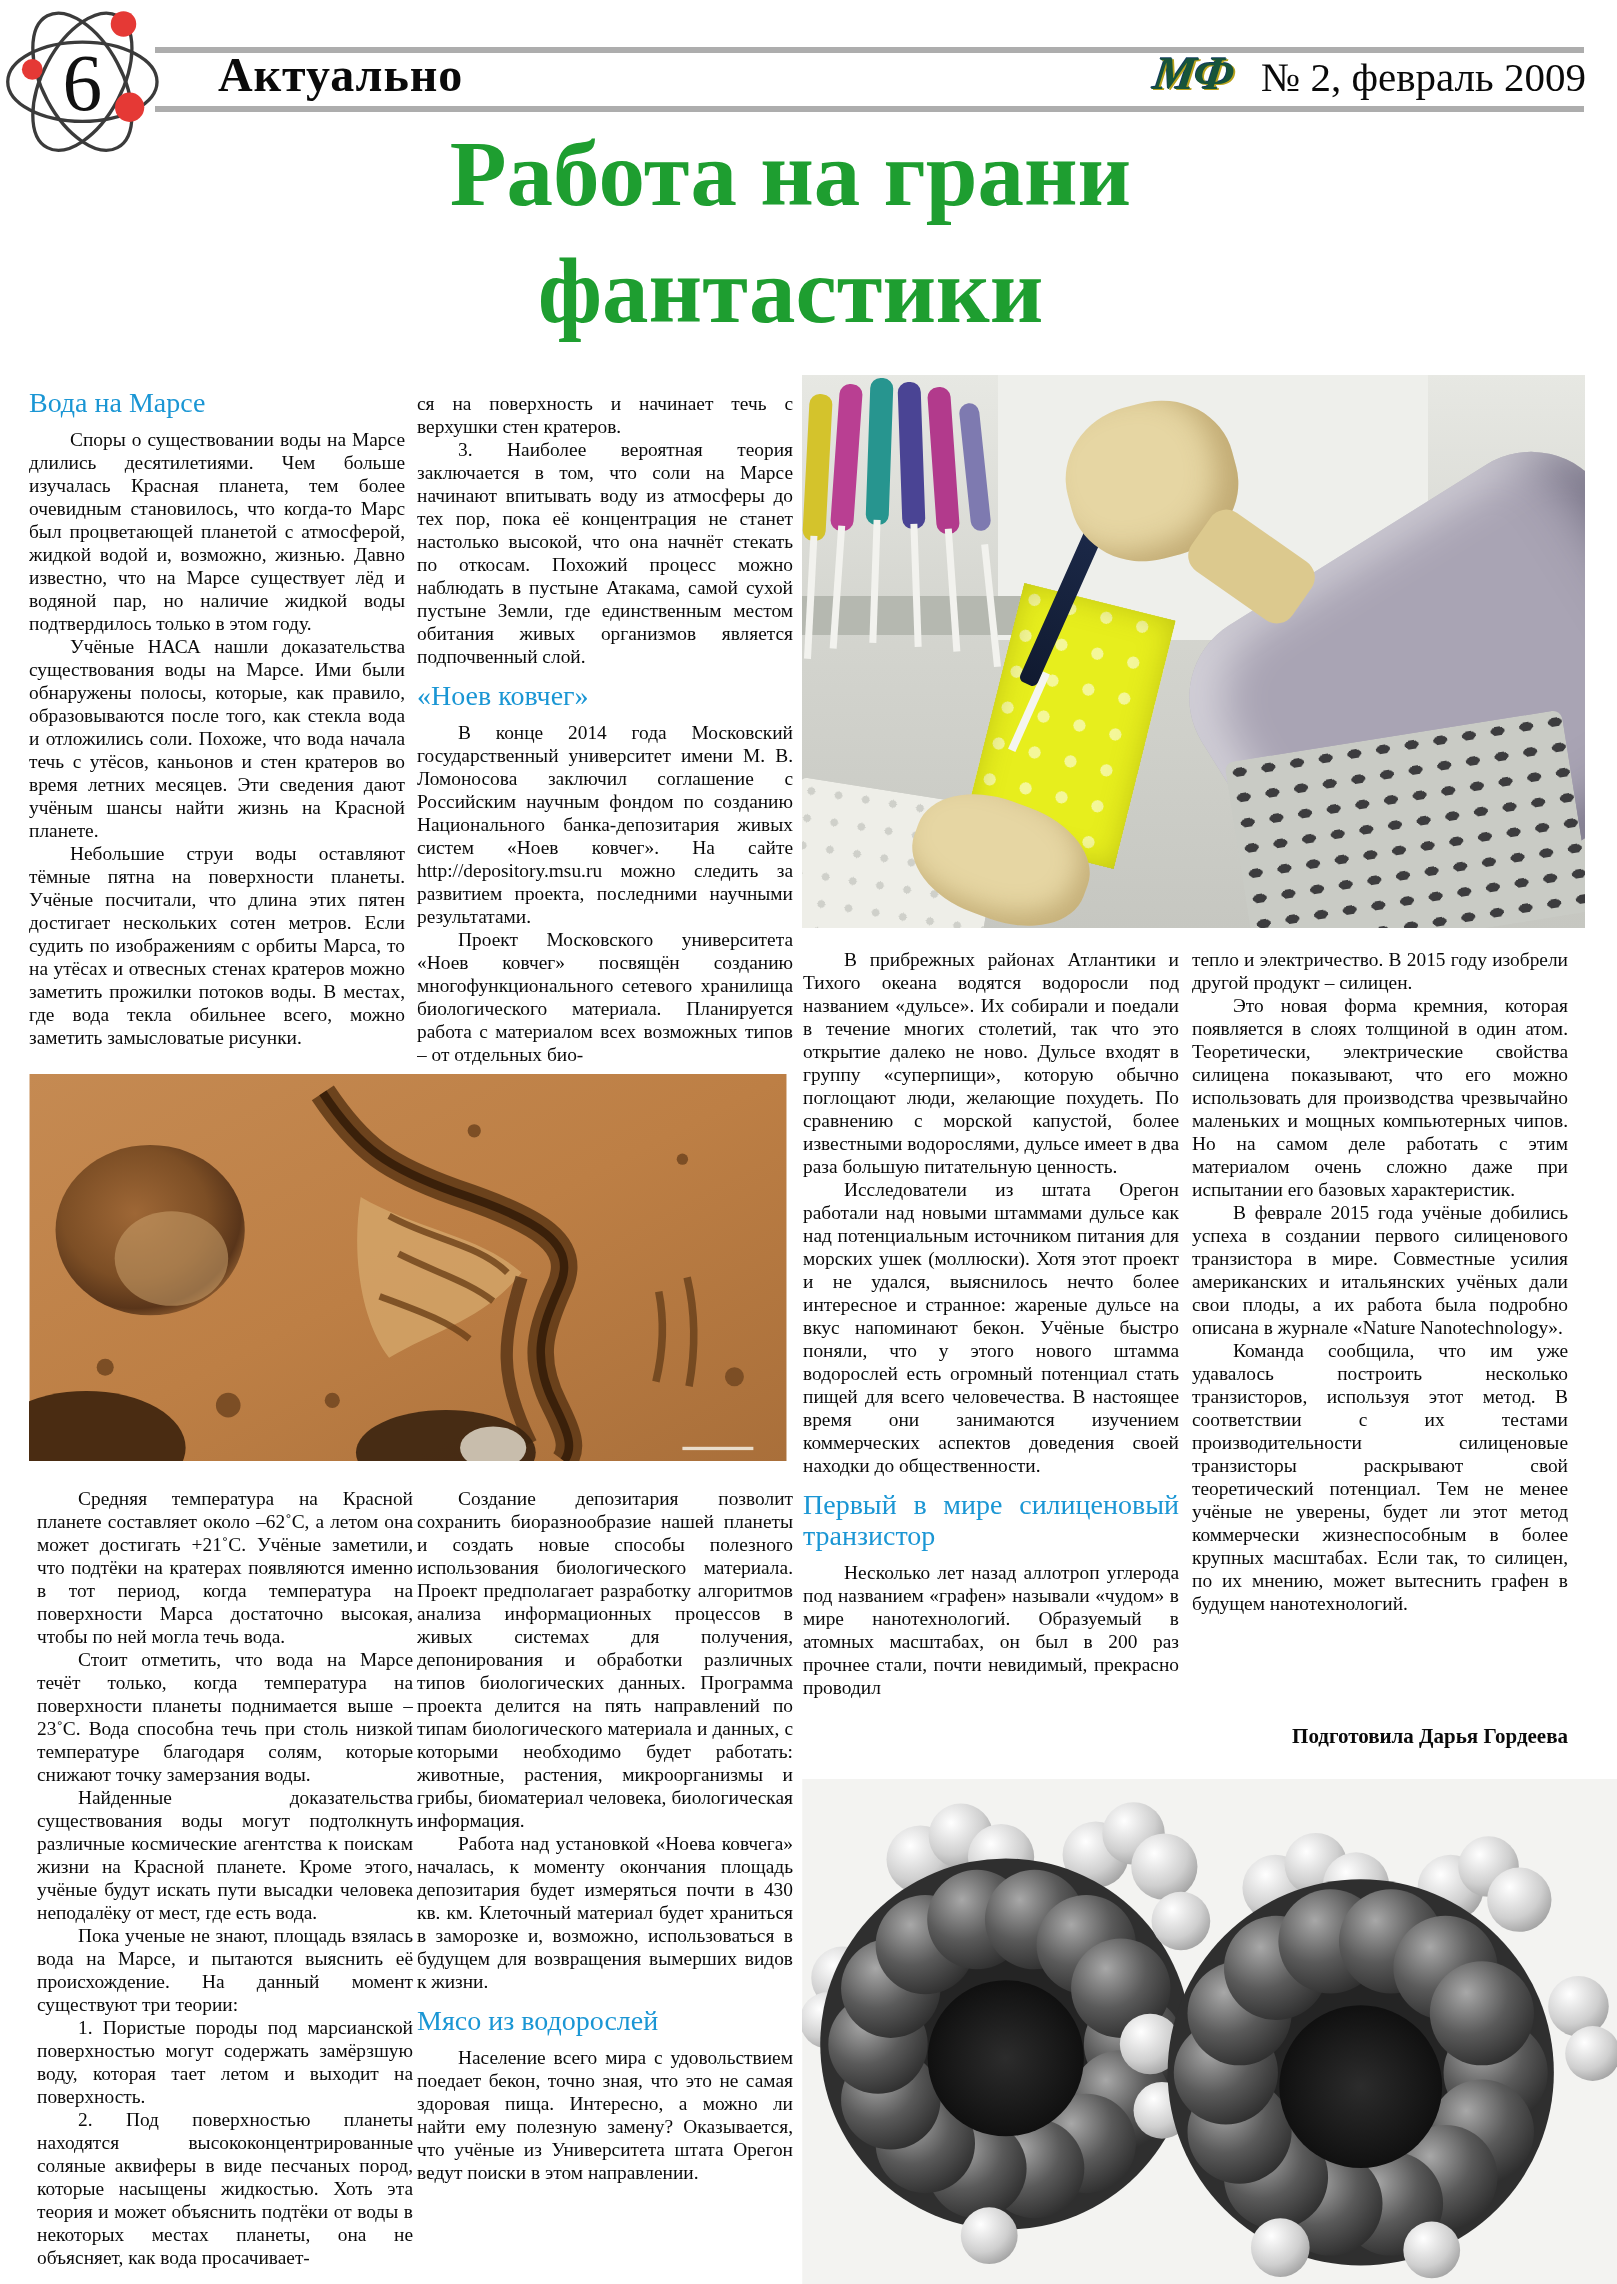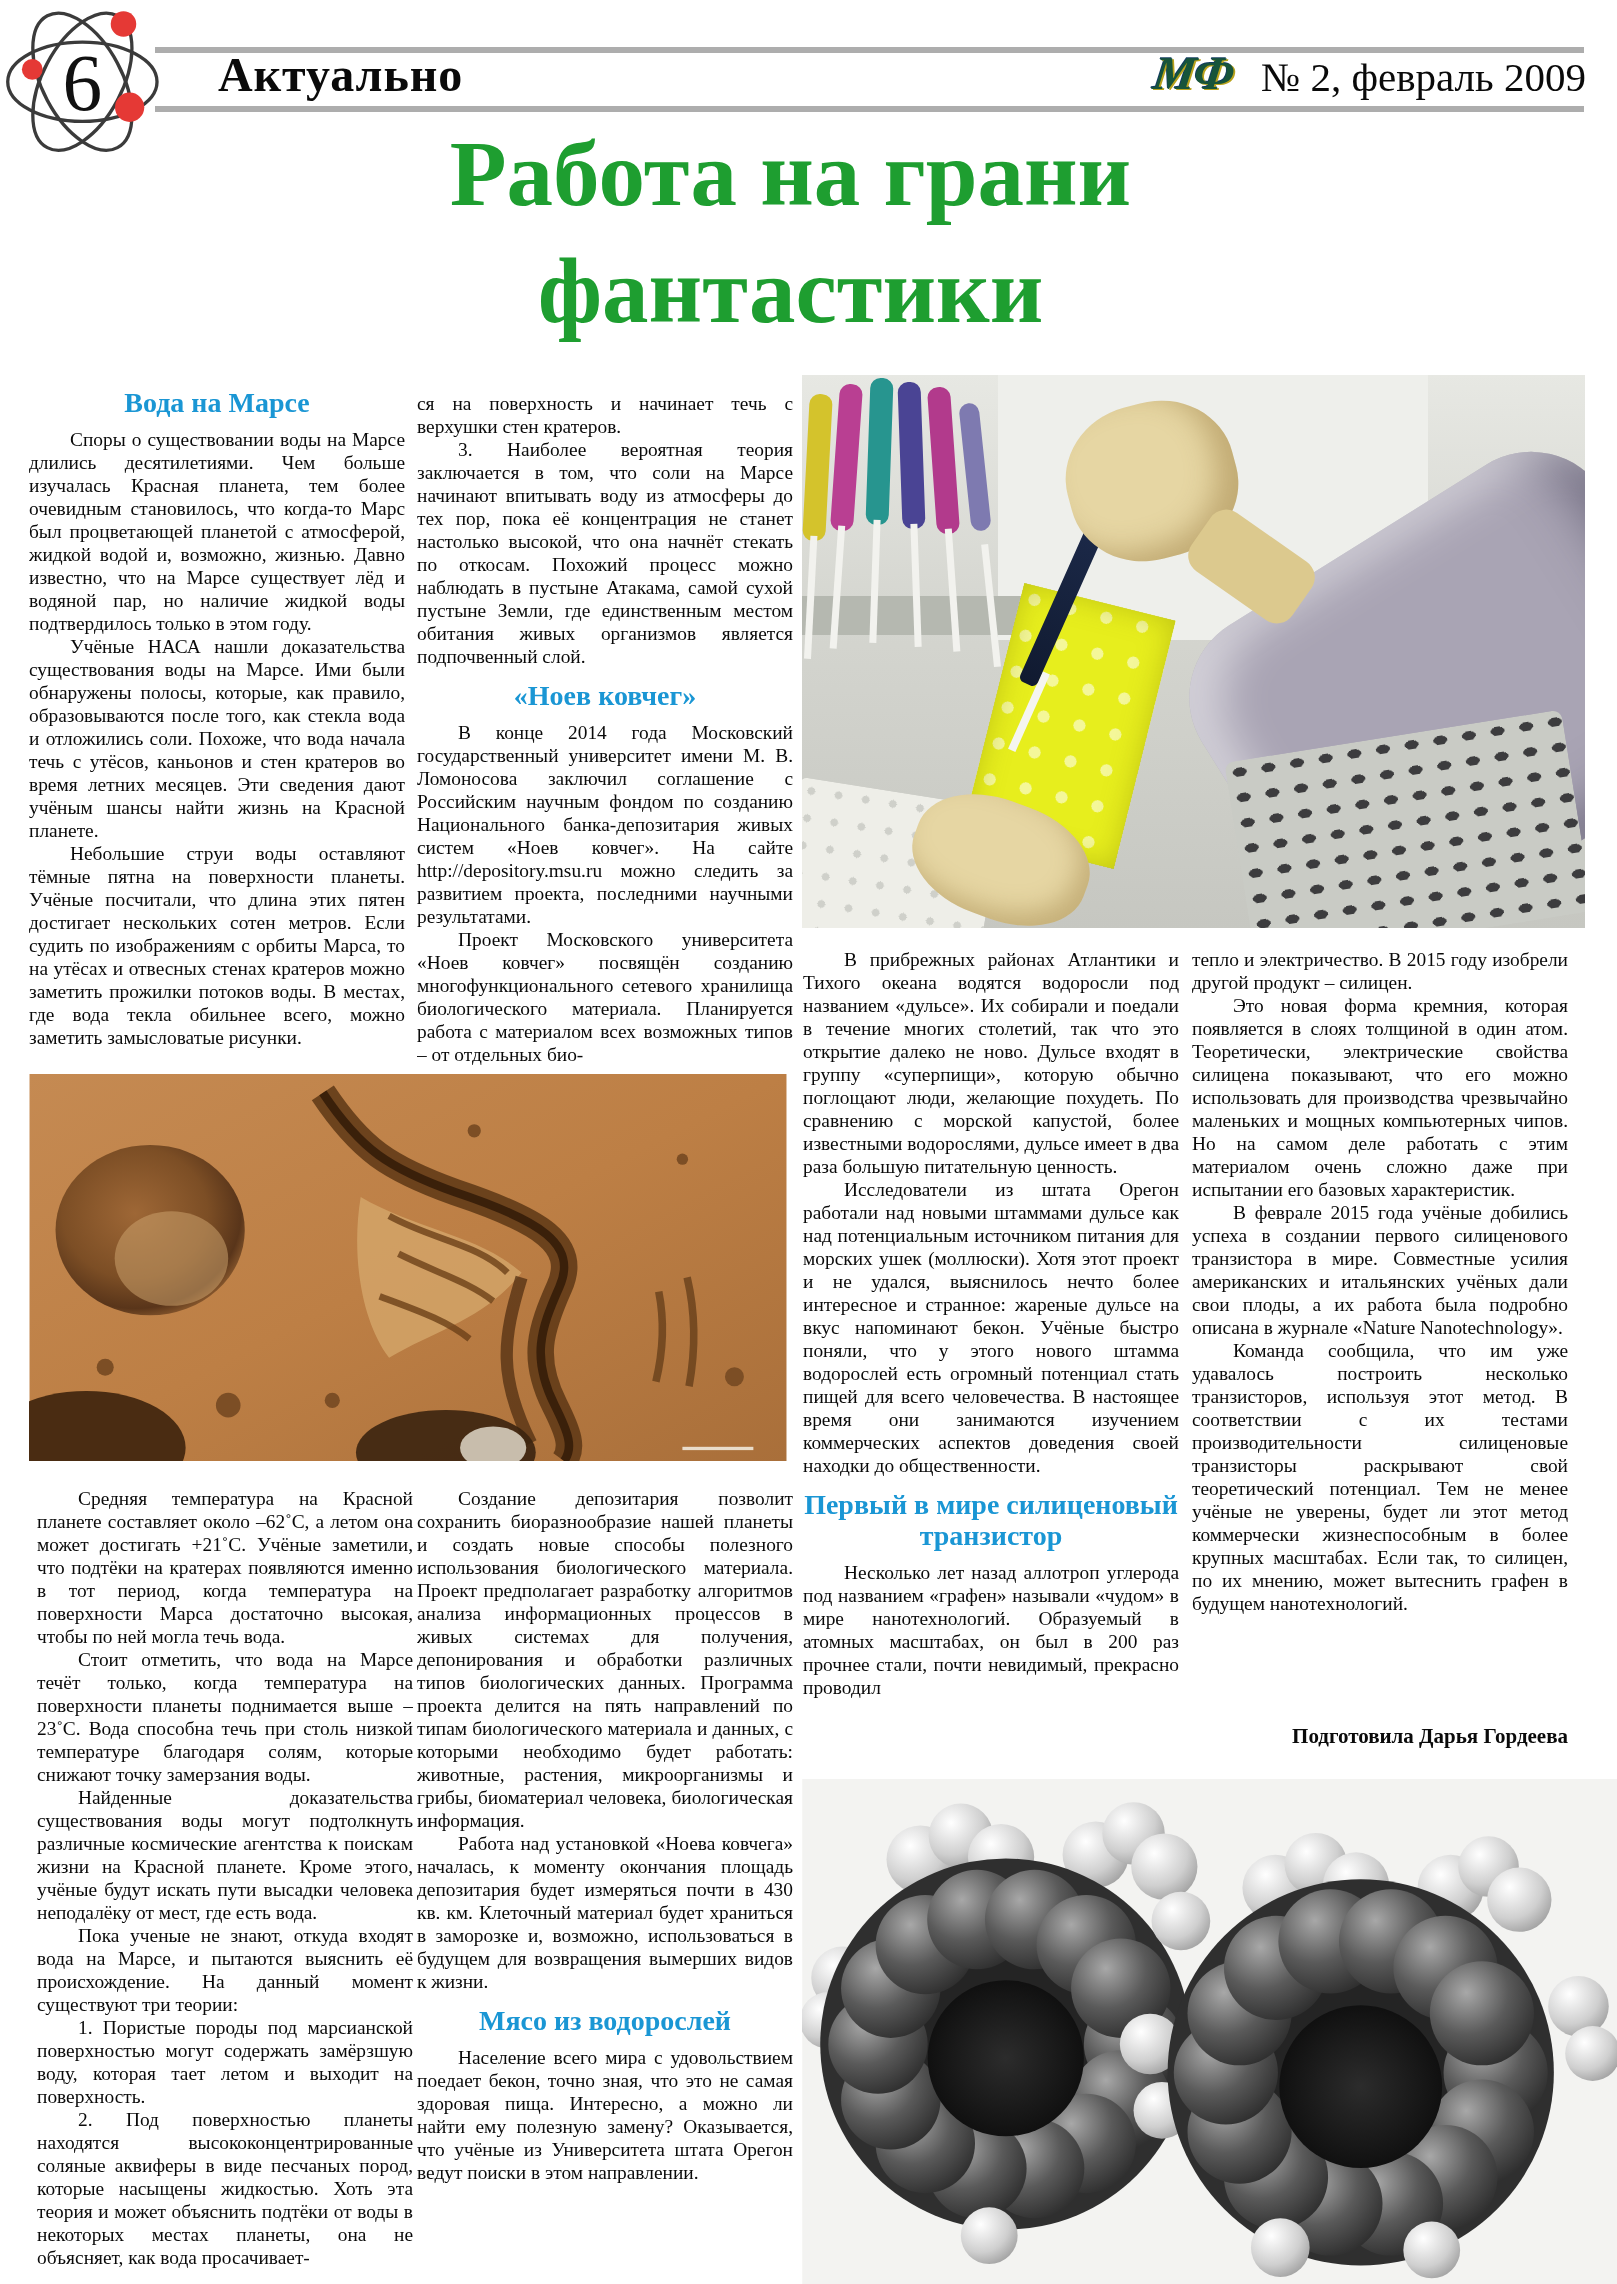--- a/index.html
+++ b/index.html
@@ -16,21 +16,21 @@
   #mf-logo{position:absolute;left:1154px;top:46px;font-size:47px;font-weight:bold;font-style:italic;
     color:#17543a;text-shadow:1.9px 1.4px 0 #b9a21c, -0.9px -0.9px 0 #123c5f;transform:skewX(-8deg);}
   #issue{position:absolute;right:31px;top:53px;font-size:41px;}
   
   #main-title{position:absolute;left:0;top:115px;width:1581px;text-align:center;
     color:#1e9e30;font-weight:bold;font-size:93px;line-height:117px;margin:0;}
   
   .col{position:absolute;width:376px;font-size:19.4px;line-height:23px;text-align:justify;overflow:hidden;}
   .col p{margin:0;text-indent:41px;font-family:Liberation Serif, serif;}
   .col p.cont{text-indent:0;}
-  .col-heading{color:#1a96d4;font-weight:bold;text-align:center;text-indent:0;
+  .col-heading{color:#1a96d4;font-weight:normal;text-indent:0;
     font-size:28px;line-height:31px;margin:12.3px 0 9.5px 0;}
   #col1-top{left:29px;top:387px;height:687px;}
   #col1-top .col-heading{margin-top:0;}
   #col2-top{left:417px;top:392px;height:682px;}
   #col1-bottom{left:29px;top:1487px;height:790px;margin-left:8px;}
   #col2-bottom{left:417px;top:1487px;height:790px;}
   #col3{left:803px;top:948px;height:828px;}
   #col4{left:1192px;top:948px;height:769px;}
   #byline{position:absolute;left:1192px;top:1724px;width:376px;text-align:right;
     font-size:21px;font-weight:bold;}
@@ -190,21 +190,21 @@
       <circle cx="1490" cy="640" r="20" fill="#7c4e25"></circle>
       <path d="M1330,460 q18,90 -6,190 M1390,430 q26,110 4,230" stroke="#5d3715" stroke-width="16" fill="none" opacity="0.7"></path>
       <rect x="1380" y="788" width="150" height="7" fill="#efe8da" opacity="0.9"></rect>
     </svg>
   </div>
 
   <div id="col1-bottom" class="col">
     <p>Средняя температура на Красной планете составляет около –62˚С, а летом она может достигать +21˚С. Учёные заметили, что подтёки на кратерах появляются именно в тот период, когда температура на поверхности Марса достаточно высокая, чтобы по ней могла течь вода.</p>
     <p>Стоит отметить, что вода на Марсе течёт только, когда температура на поверхности планеты поднимается выше –23˚С. Вода способна течь при столь низкой температуре благодаря солям, которые снижают точку замерзания воды.</p>
     <p>Найденные доказательства существования воды могут подтолкнуть различные космические агентства к поискам жизни на Красной планете. Кроме этого, учёные будут искать пути высадки человека неподалёку от мест, где есть вода.</p>
-    <p>Пока ученые не знают, откуда входят вода на Марсе, и пытаются выяснить её происхождение. На данный момент существуют три теории:</p>
+    <p>Пока ученые не знают, площадь взялась вода на Марсе, и пытаются выяснить её происхождение. На данный момент существуют три теории:</p>
     <p>1. Пористые породы под марсианской поверхностью могут содержать замёрзшую воду, которая тает летом и выходит на поверхность.</p>
     <p>2. Под поверхностью планеты находятся высококонцентрированные соляные аквиферы в виде песчаных пород, которые насыщены жидкостью. Хоть эта теория и может объяснить подтёки от воды в некоторых местах планеты, она не объясняет, как вода просачивает-</p>
   </div>
 
   <div id="col2-bottom" class="col">
     <p>Создание депозитария позволит сохранить биоразнообразие нашей планеты и создать новые способы полезного использования биологического материала. Проект предполагает разработку алгоритмов анализа информационных процессов в живых системах для получения, депонирования и обработки различных типов биологических данных. Программа проекта делится на пять направлений по типам биологического материала и данных, с которыми необходимо будет работать: животные, растения, микроорганизмы и грибы, биоматериал человека, биологическая информация.</p>
     <p>Работа над установкой «Ноева ковчега» началась, к моменту окончания площадь депозитария будет измеряться почти в 430 кв. км. Клеточный материал будет храниться в заморозке и, возможно, использоваться в будущем для возвращения вымерших видов к жизни.</p>
     <div class="col-heading">Мясо из водорослей</div>
     <p>Население всего мира с удовольствием поедает бекон, точно зная, что это не самая здоровая пища. Интересно, а можно ли найти ему полезную замену? Оказывается, что учёные из Университета штата Орегон ведут поиски в этом направлении.</p>
   </div>

